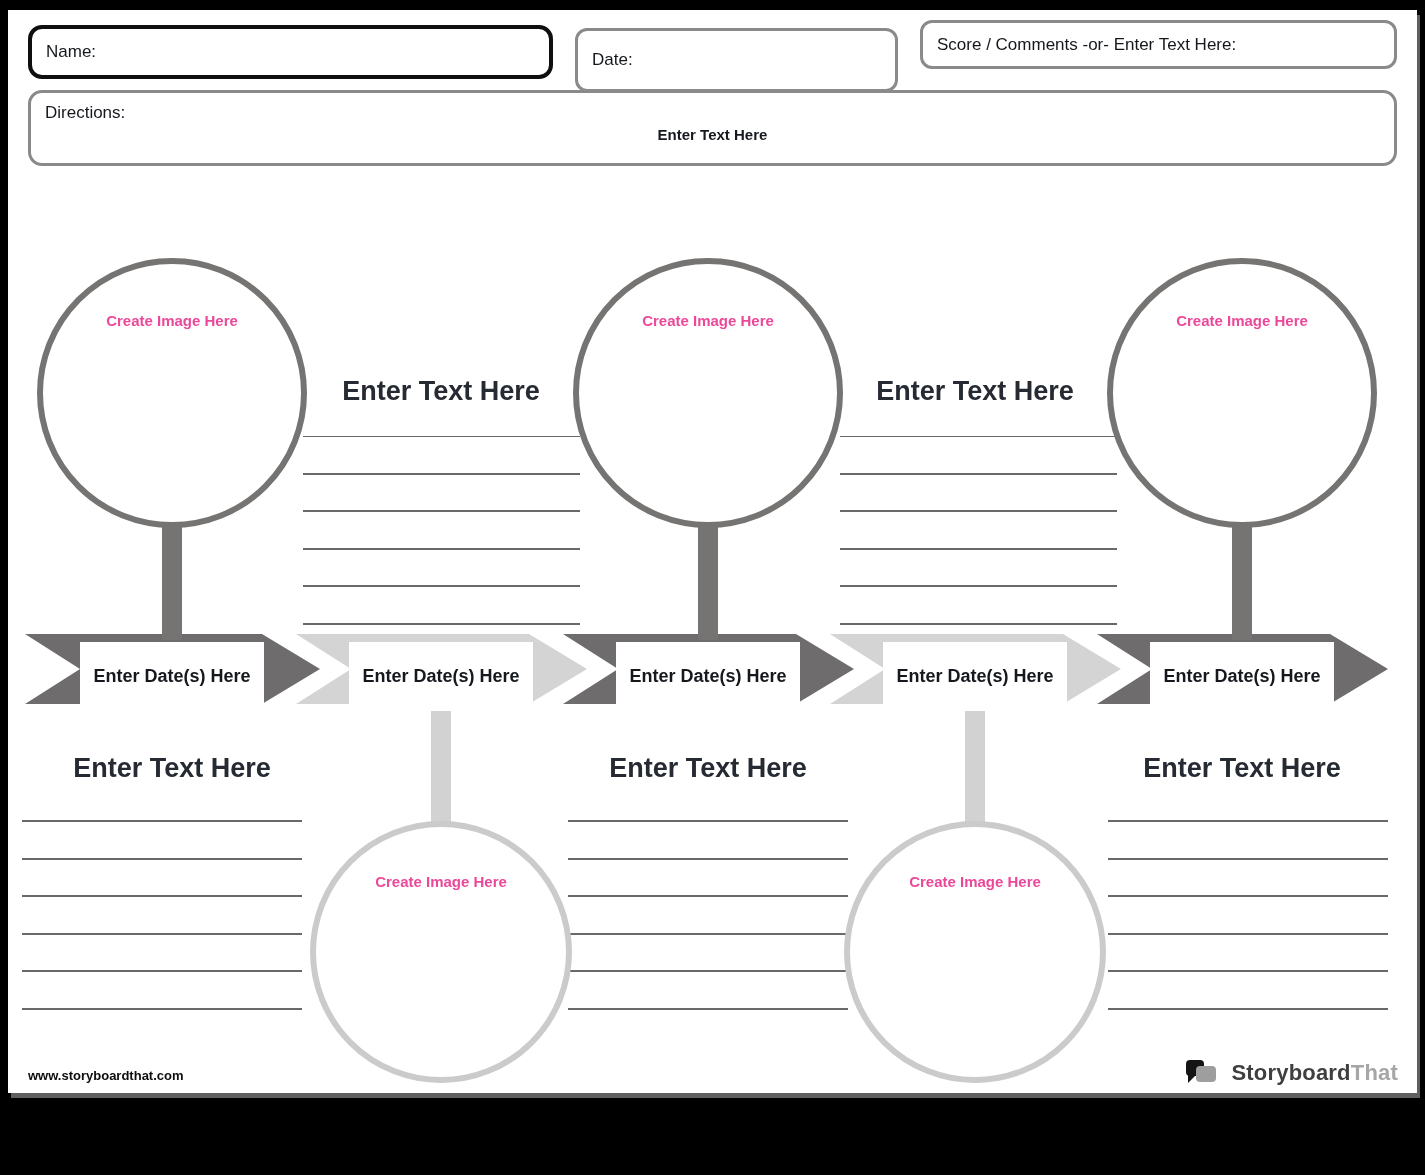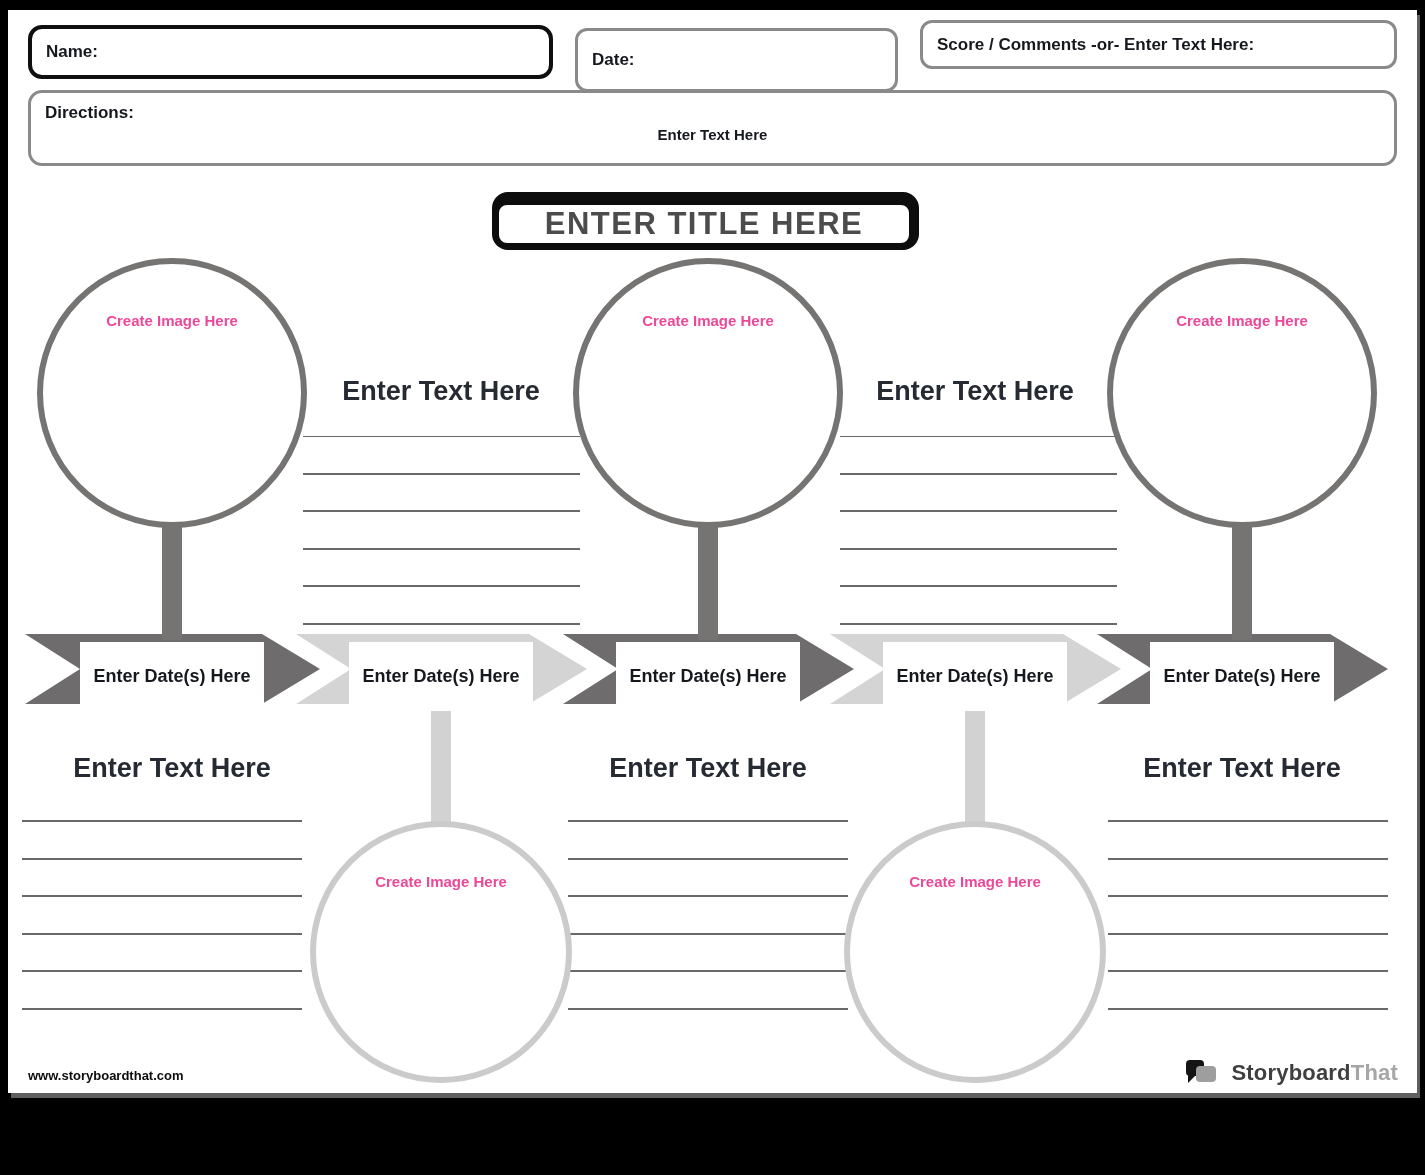--- a/index.html
+++ b/index.html
@@ -6,21 +6,21 @@
   html,body { width:1425px; height:1175px; background:#000; position:relative;
               font-family:"Liberation Sans", sans-serif; }
   .page { position:absolute; left:8px; top:10px; width:1409px; height:1083px;
           background:#fff; box-shadow:3px 5px 0 #5f5f5f; overflow:hidden; }
 
   
   .hbox { position:absolute; background:#fff; display:flex; align-items:center; }
   .name-box  { left:20px;  top:15px; width:525px; height:54px; border:4px solid #0f0f0f; border-radius:14px; }
   .date-box  { left:567px; top:18px; width:323px; height:64px; border:3px solid #8a8a8a; border-radius:12px; }
   .score-box { left:912px; top:10px; width:477px; height:49px; border:3px solid #8a8a8a; border-radius:12px; }
-  .hlabel { font-size:17px; font-weight:700; color:#15181d; padding-left:14px; white-space:nowrap; }
+  .hlabel { font-size:17px; font-weight:400; color:#15181d; padding-left:14px; white-space:nowrap; }
   .directions-box { position:absolute; left:20px; top:80px; width:1369px; height:76px;
                     border:3px solid #8a8a8a; border-radius:14px; background:#fff; padding:10px 14px; }
   .directions-placeholder { text-align:center; font-size:15px; font-weight:700; color:#15181d; margin-top:3px; }
 
   
   .title-outer { position:absolute; left:484px; top:182px; width:427px; height:58px;
                  background:#0d0d0d; border-radius:16px; }
   .title-inner { position:absolute; left:3px; right:6px; top:9px; bottom:3px; background:#fff;
                  border:4px solid #0d0d0d; border-radius:12px;
                  display:flex; align-items:center; justify-content:center;
@@ -80,23 +80,20 @@
     <span class="hlabel">Date:</span>
   </div>
   <div class="hbox score-box">
     <span class="hlabel">Score / Comments -or- Enter Text Here:</span>
   </div>
   <div class="directions-box">
     <div class="hlabel" style="padding-left:0;">Directions:</div>
     <div class="directions-placeholder">Enter Text Here</div>
   </div>
 
-  <div class="title-outer">
-    <div class="title-inner">ENTER TITLE HERE</div>
-  </div>
 
   <div class="stem dark" style="left:154px;"></div>
   <div class="stem dark" style="left:690px;"></div>
   <div class="stem dark" style="left:1224px;"></div>
   <div class="stem light" style="left:423px;"></div>
   <div class="stem light" style="left:957px;"></div>
 
   <div class="circle top" style="left:29px;">
     <span>Create Image Here</span>
   </div>

